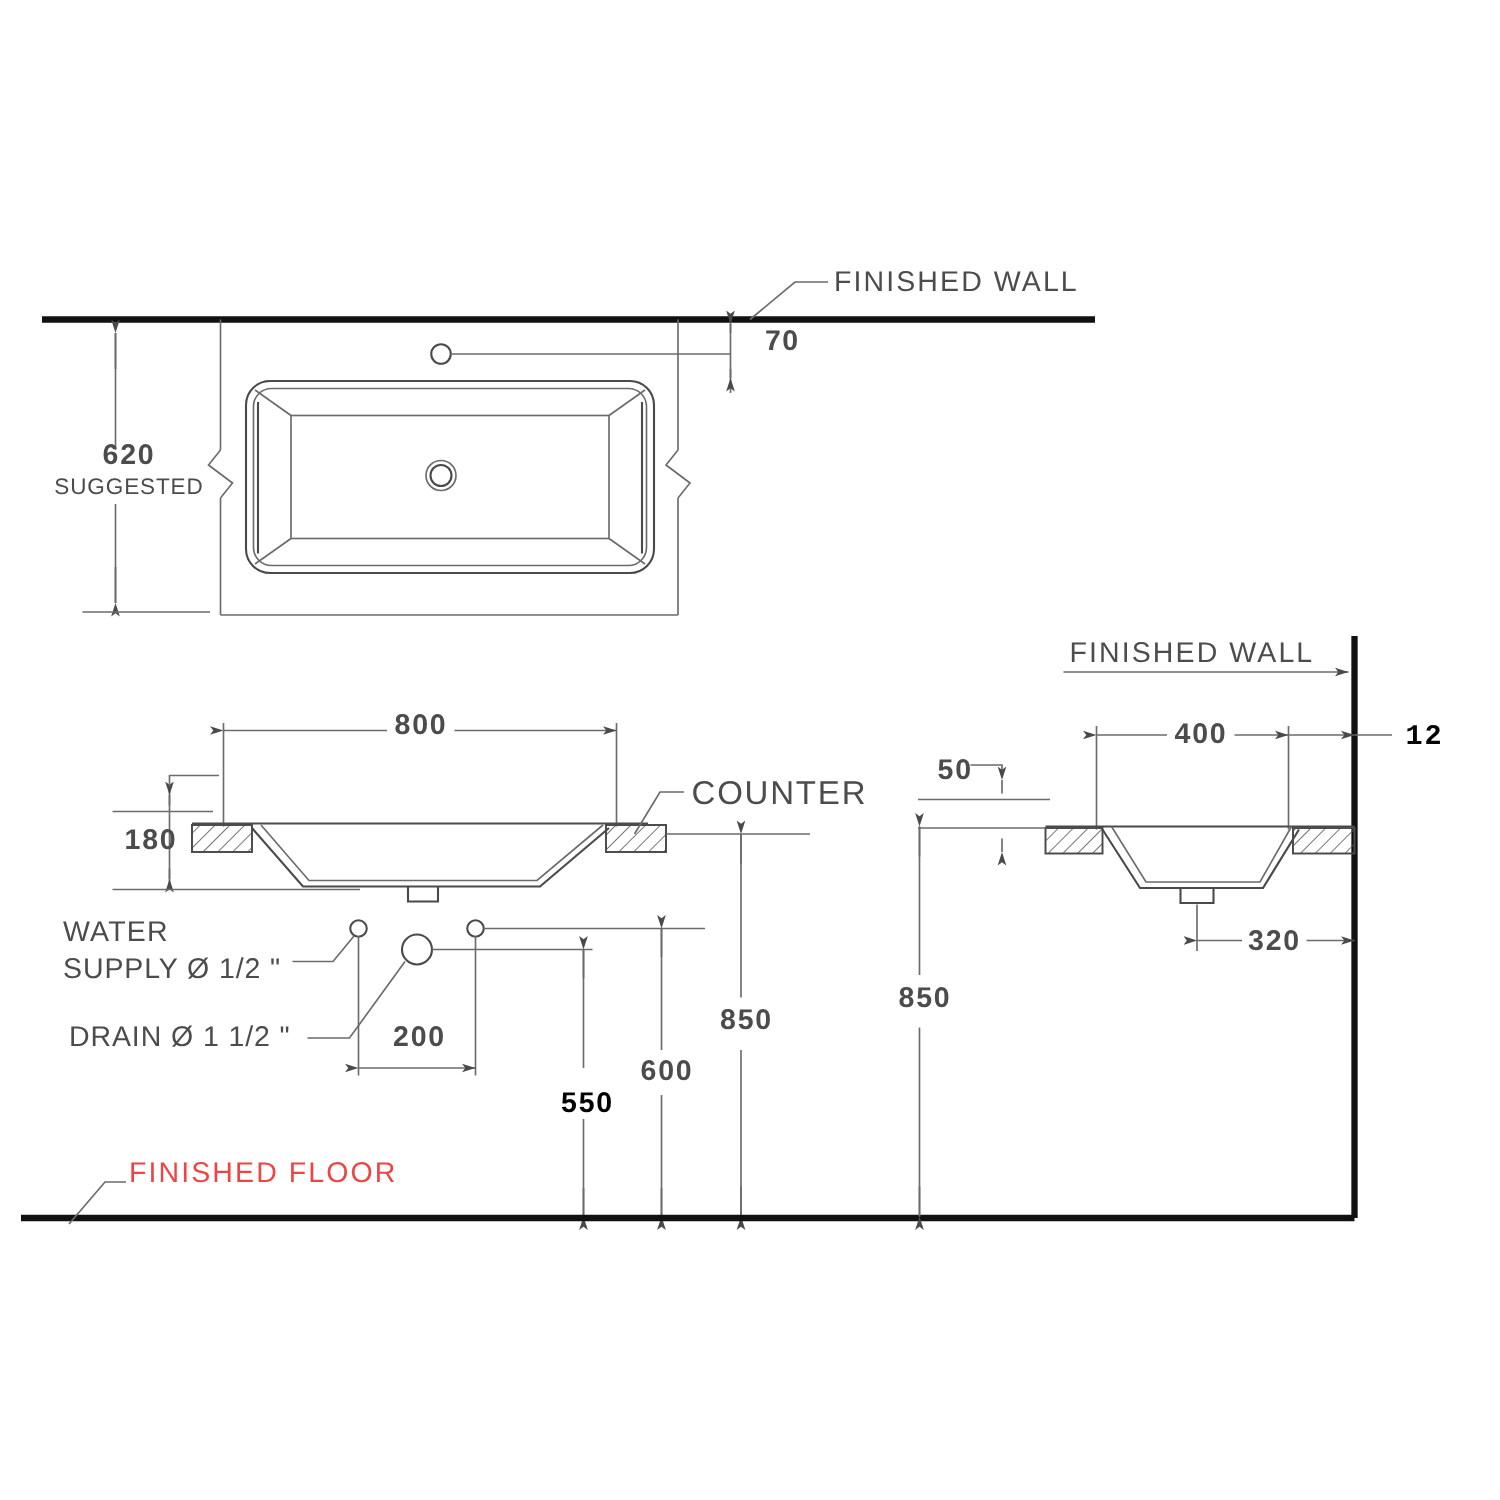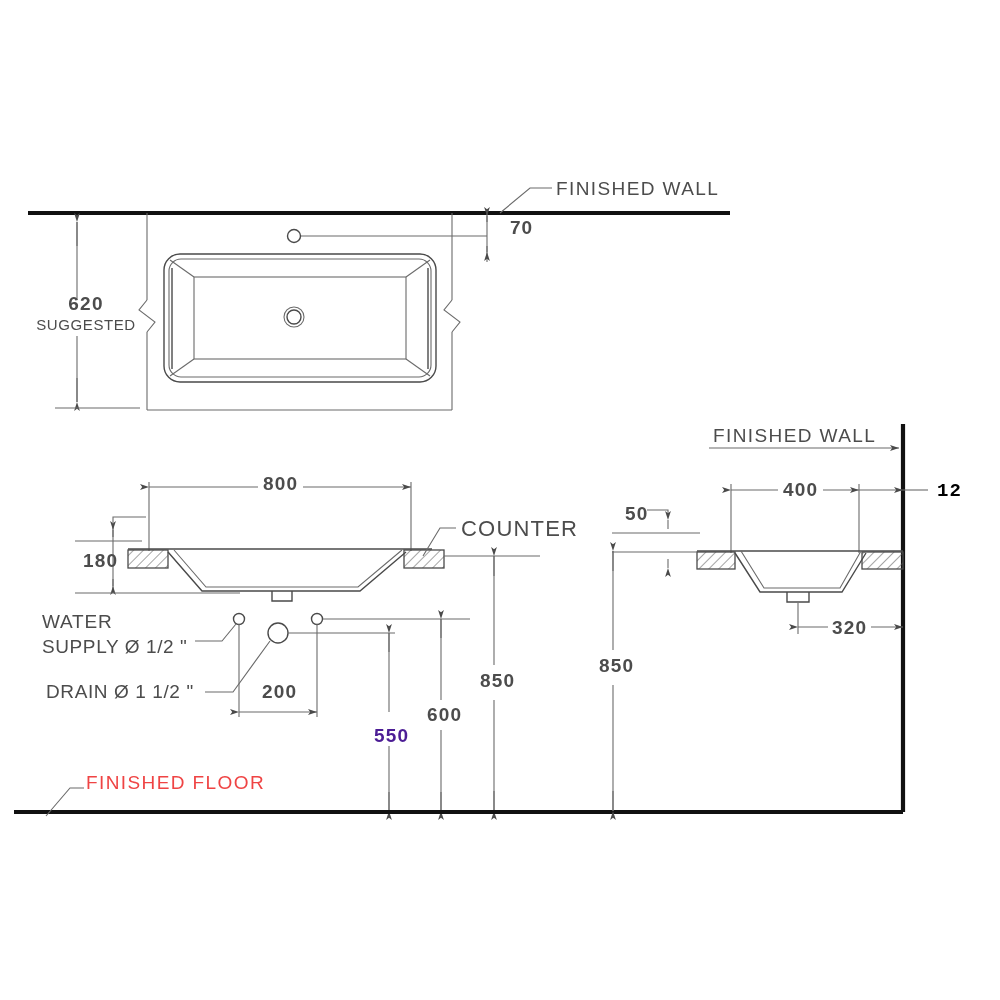--- a/index.html
+++ b/index.html
@@ -290,21 +290,21 @@
 
   <div style="position:absolute;left:46px;top:681px;">
     <span style="font-family:'Liberation Sans',sans-serif;font-size:19px;color:#4c4c4c;letter-spacing:0.6px;">DRAIN Ø 1 1/2 "</span>
   </div>
 
   <div style="position:absolute;left:262px;top:681px;">
     <span style="font-family:'Liberation Sans',sans-serif;font-size:19px;color:#4c4c4c;letter-spacing:1.2px;font-weight:600;">200</span>
   </div>
 
   <div style="position:absolute;left:370px;top:725px;">
-    <span style="font-family:'Liberation Sans',sans-serif;font-size:19px;color:#4c1d95;letter-spacing:1.2px;font-weight:600;background:#ffffff;padding:0 4px;">550</span>
+    <span style="font-family:'Liberation Sans',sans-serif;font-size:19px;color:#000000;letter-spacing:1.2px;font-weight:600;background:#ffffff;padding:0 4px;">550</span>
   </div>
 
   <div style="position:absolute;left:423px;top:704px;">
     <span style="font-family:'Liberation Sans',sans-serif;font-size:19px;color:#4c4c4c;letter-spacing:1.2px;font-weight:600;background:#ffffff;padding:0 4px;">600</span>
   </div>
 
   <div style="position:absolute;left:476px;top:670px;">
     <span style="font-family:'Liberation Sans',sans-serif;font-size:19px;color:#4c4c4c;letter-spacing:1.2px;font-weight:600;background:#ffffff;padding:0 4px;">850</span>
   </div>
 

